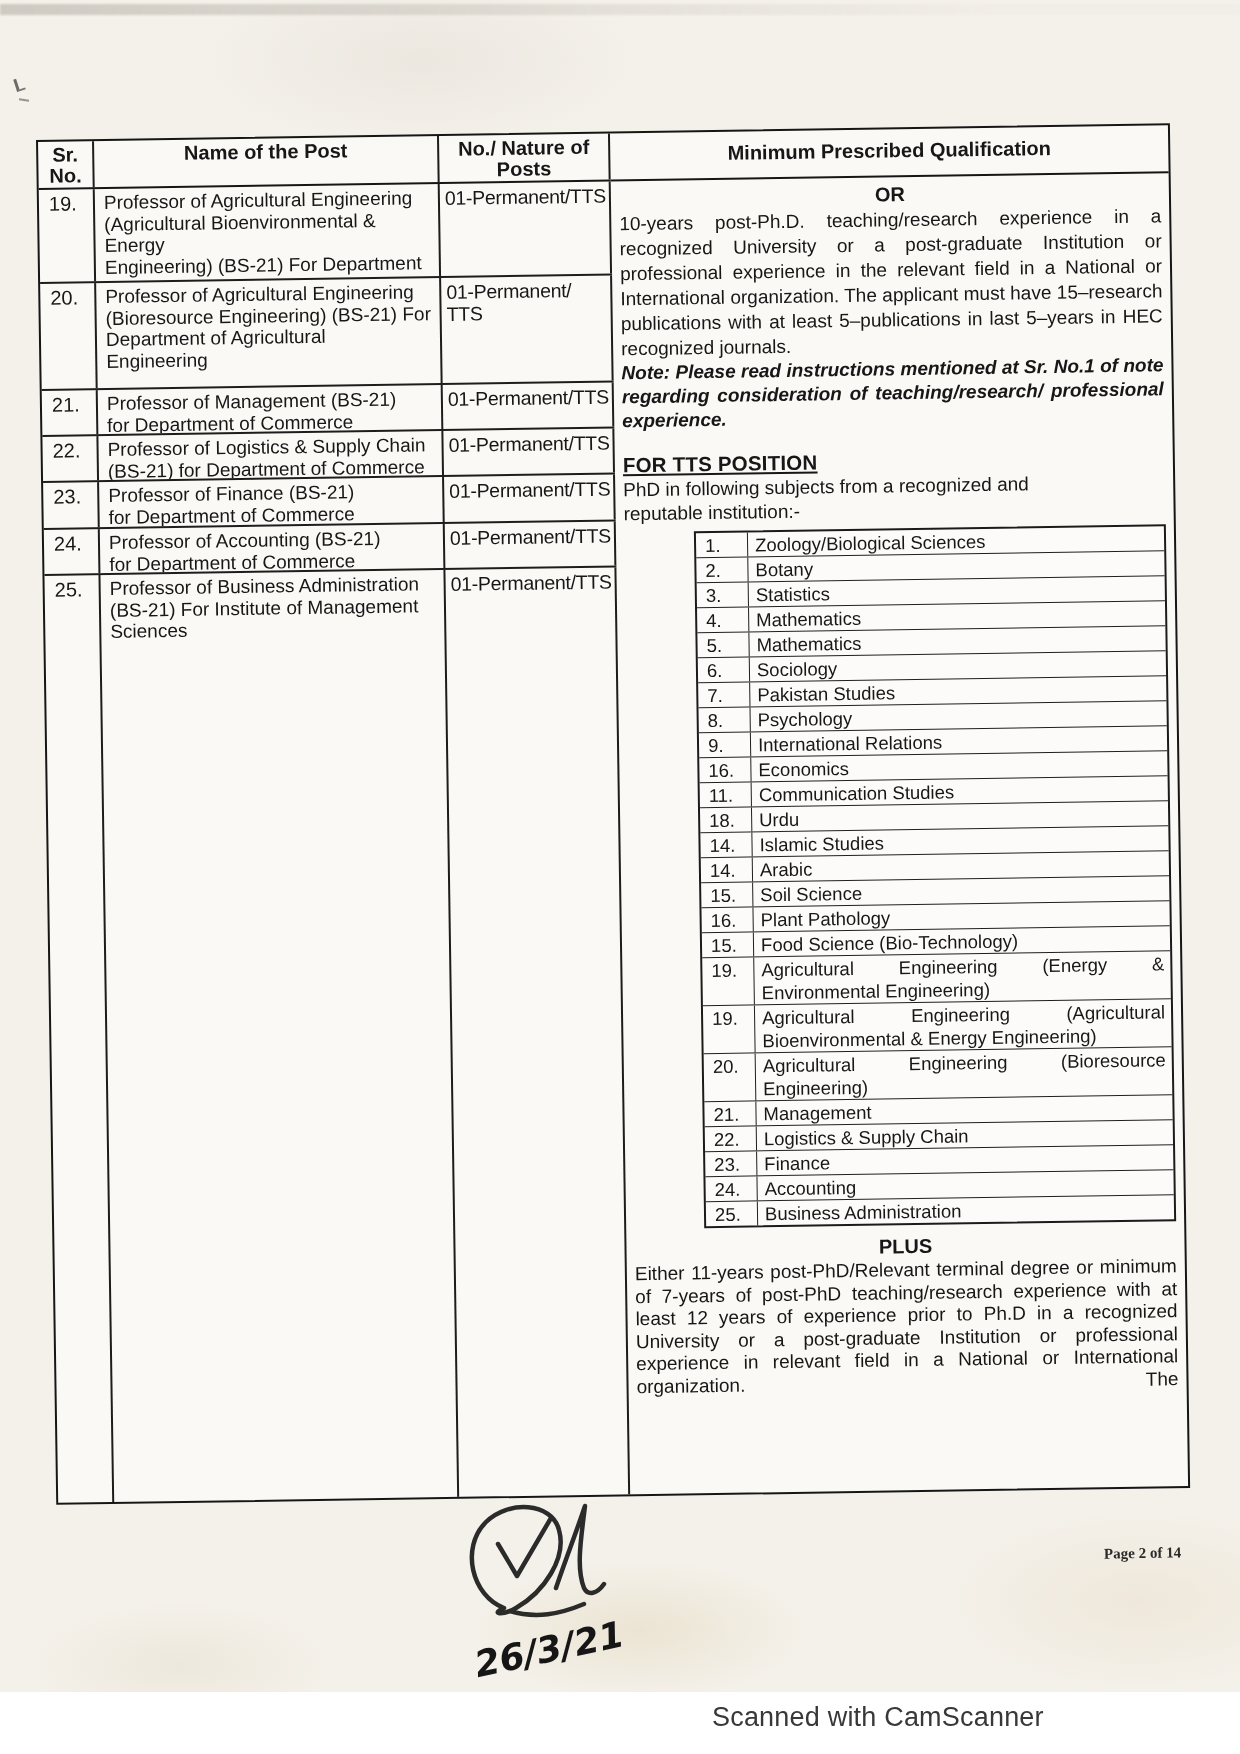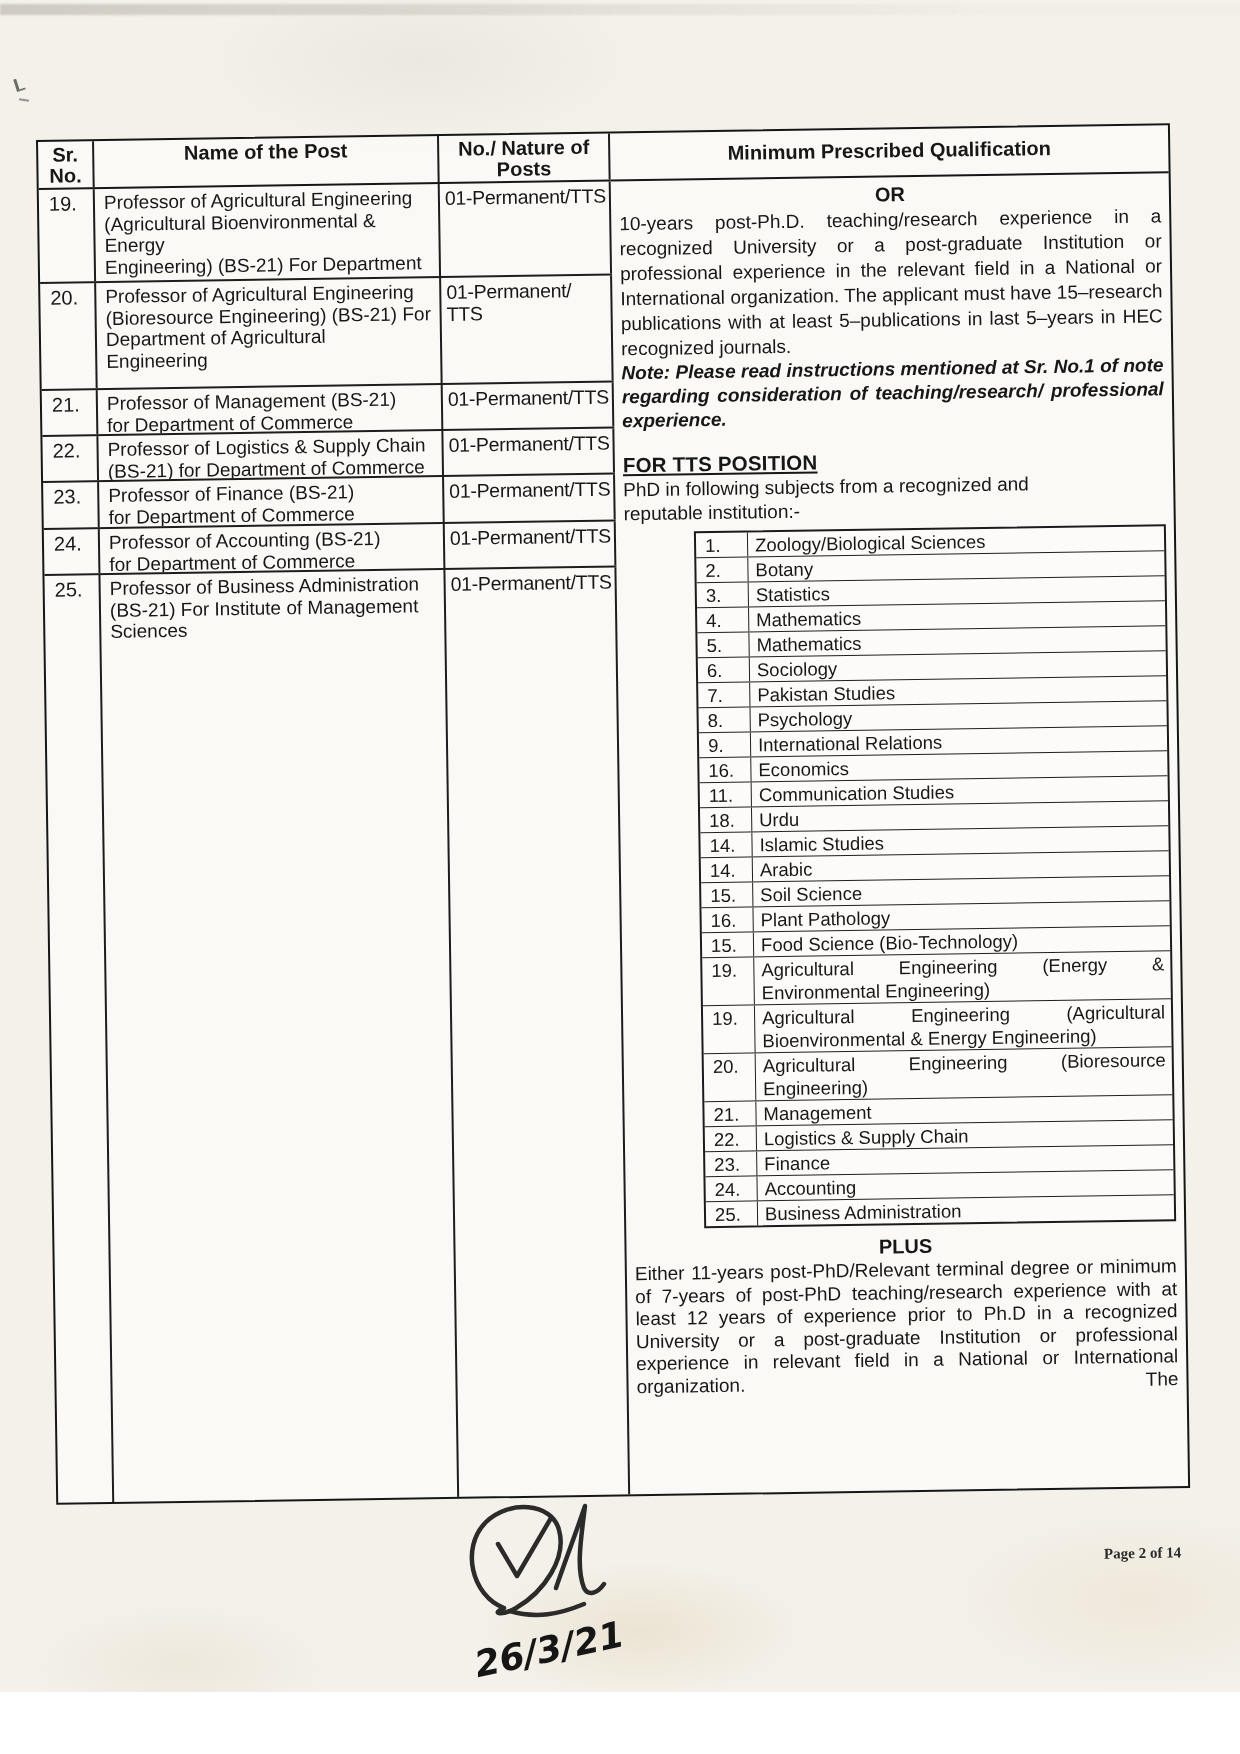--- a/index.html
+++ b/index.html
@@ -272,13 +272,14 @@
       <path d="M60,52 L79,84 L113,26"></path>
       <path d="M118,96 C126,72 139,38 147,14 C143,47 138,76 146,96 C150,104 159,102 166,92"></path>
       <path d="M72,119 C98,127 122,122 146,112"></path>
     </g>
     <text x="36" y="170" transform="rotate(-12 110 160)" font-family="DejaVu Sans, sans-serif" font-style="italic" font-weight="700" font-size="36" fill="#161616">26/3/21</text>
   </svg>
 
   <div class="page-num">Page 2 of 14</div>
 
   <div class="scan-band"></div>
+  <div class="watermark">Scanned with CamScanner</div>
 </div>
 
 </body></html>

